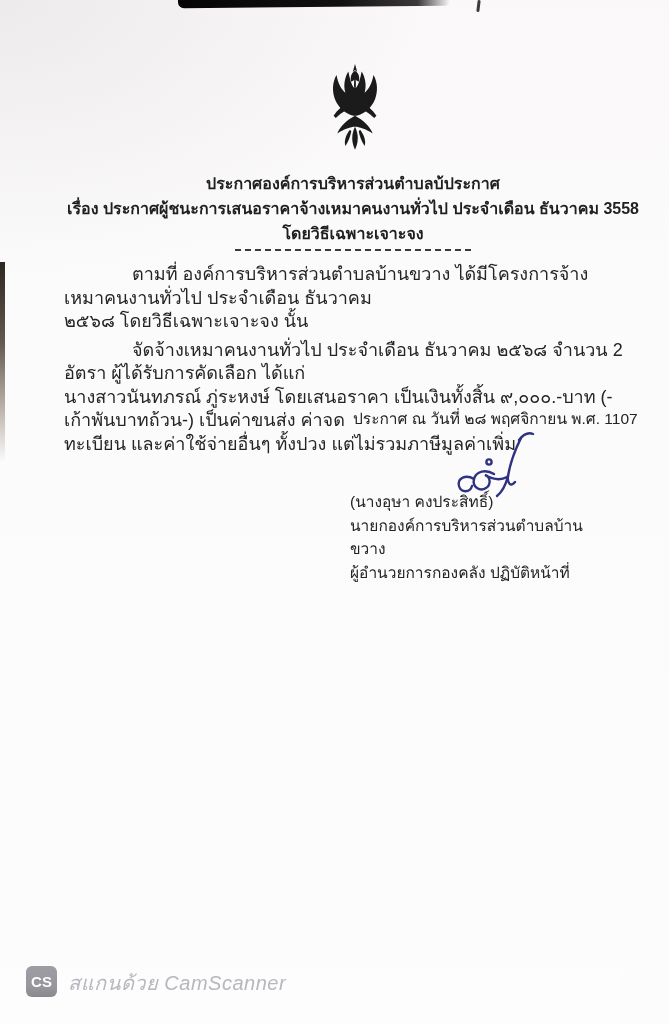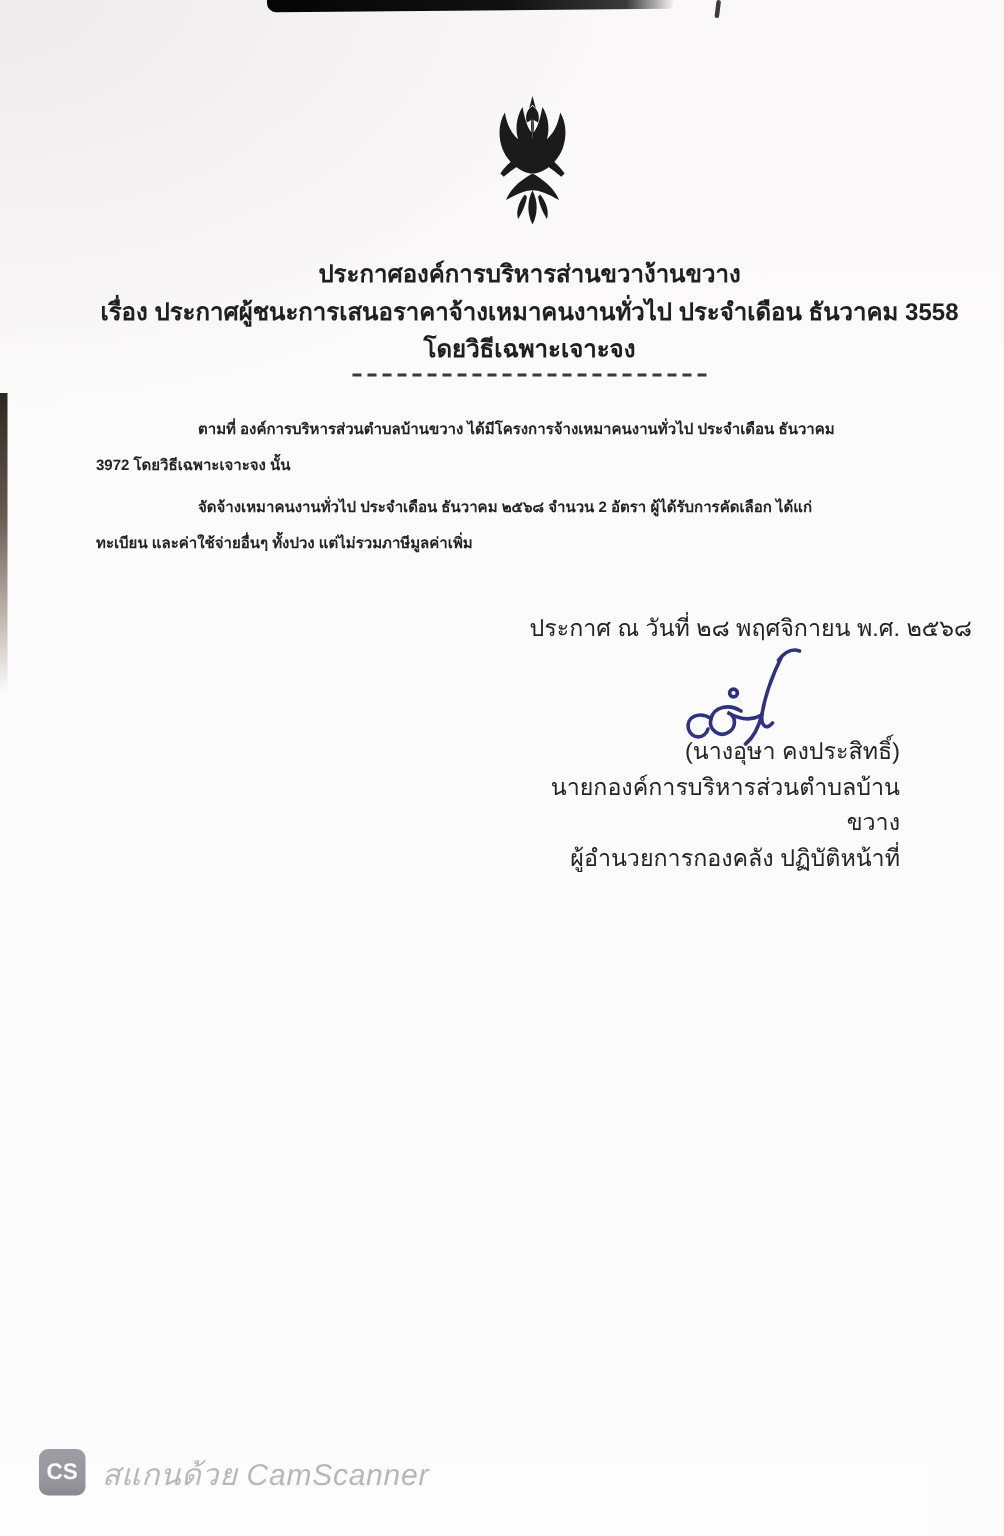--- a/index.html
+++ b/index.html
@@ -37,33 +37,33 @@
   .title-block{
     position:absolute;left:37px;top:171px;width:632px;
     text-align:center;font-weight:700;font-size:16px;line-height:25px;color:#1f1f1f;
   }
   .divider{
     position:absolute;left:235px;top:249px;width:236px;height:0;
     border-top:2px dashed #3a3a3a;
   }
   
   .body-text{
-    position:absolute;left:64px;top:275px;width:560px;
-    font-size:10px;line-height:23.5px;color:#242424;font-weight:bold;
+    position:absolute;left:64px;top:263px;width:560px;
+    font-size:18px;line-height:23.5px;color:#242424;
   }
   .body-text .indent{text-indent:68px;}
   .para-gap{height:5px;}
   .date-line{
     position:absolute;left:353px;top:406px;font-size:15.5px;color:#242424;
   }
   
   .signature{position:absolute;left:428px;top:430px;width:118px;height:68px;}
   .signer-block{
     position:absolute;left:350px;top:490px;width:250px;
-    text-align:right;font-size:15.5px;line-height:23.5px;color:#242424;
+    text-align:left;font-size:15.5px;line-height:23.5px;color:#242424;
   }
   
   .footer{
     position:absolute;left:0;bottom:0;width:620px;height:64px;
     background:linear-gradient(180deg,rgba(255,255,255,0) 0%,#fdfdfd 40%);
   }
   .cs-logo{
     position:absolute;left:26px;top:6px;width:31px;height:31px;
     background:linear-gradient(180deg,#9d9da3 0%,#96969c 70%,#88888e 100%);
     border-radius:6px;color:#ffffff;font-weight:700;font-size:15px;
@@ -100,36 +100,37 @@
 
       <path d="M50,70 C39,76 30,84 26,94 C36,88 44,85 50,85 C56,85 64,88 74,94 C70,84 61,76 50,70 Z"></path>
 
       <path d="M50,85 C45,95 45,106 50,116 C55,106 55,95 50,85 Z"></path>
       <path d="M43,89 C37,97 35,105 37,111 C41,105 44,97 45,91 Z"></path>
       <path d="M57,89 C63,97 65,105 63,111 C59,105 56,97 55,91 Z"></path>
     </g>
   </svg>
 
   <div class="title-block">
-    <div>ประกาศองค์การบริหารส่านขวาง้านขวาง</div>
+    <div>ประกาศองค์การบริหารส่วนตำบลบ้ประกาศ</div>
     <div>เรื่อง ประกาศผู้ชนะการเสนอราคาจ้างเหมาคนงานทั่วไป ประจำเดือน  ธันวาคม 3558</div>
     <div>โดยวิธีเฉพาะเจาะจง</div>
   </div>
 
   <div class="divider"></div>
 
   <div class="body-text">
     <div class="indent">ตามที่ องค์การบริหารส่วนตำบลบ้านขวาง ได้มีโครงการจ้างเหมาคนงานทั่วไป ประจำเดือน ธันวาคม</div>
-    <div>3972 โดยวิธีเฉพาะเจาะจง  นั้น</div>
+    <div>๒๕๖๘ โดยวิธีเฉพาะเจาะจง  นั้น</div>
     <div class="para-gap"></div>
     <div class="indent">จัดจ้างเหมาคนงานทั่วไป ประจำเดือน ธันวาคม ๒๕๖๘  จำนวน 2 อัตรา ผู้ได้รับการคัดเลือก ได้แก่</div>
+    <div>นางสาวนันทภรณ์  ภู่ระหงษ์ โดยเสนอราคา เป็นเงินทั้งสิ้น  ๙,๐๐๐.-บาท (-เก้าพันบาทถ้วน-) เป็นค่าขนส่ง ค่าจด</div>
     <div>ทะเบียน และค่าใช้จ่ายอื่นๆ ทั้งปวง แต่ไม่รวมภาษีมูลค่าเพิ่ม</div>
   </div>
 
-  <div class="date-line">ประกาศ ณ วันที่  ๒๘  พฤศจิกายน  พ.ศ. ๒๕๖๘</div>
+  <div class="date-line">ประกาศ ณ วันที่  ๒๘  พฤศจิกายน  พ.ศ. 1107</div>
 
   <svg class="signature" viewBox="0 0 118 68" xmlns="http://www.w3.org/2000/svg">
     <g stroke="#2e3280" stroke-width="2.4" fill="none" stroke-linecap="round">
       <path d="M91,10 C95,5 100,2 105,4"></path>
       <path d="M93,8 C87,20 82,34 80,46 C79,54 83,57 87,52"></path>
       <path d="M66,44 C58,39 48,41 46,49 C44,57 52,62 58,58 C63,55 63,47 57,45 C64,49 72,51 79,47"></path>
       <path d="M46,49 C38,44 29,48 31,56 C33,63 42,63 44,56"></path>
       <circle cx="61" cy="32" r="2.6"></circle>
       <path d="M80,46 C78,54 74,62 69,66"></path>
     </g>

